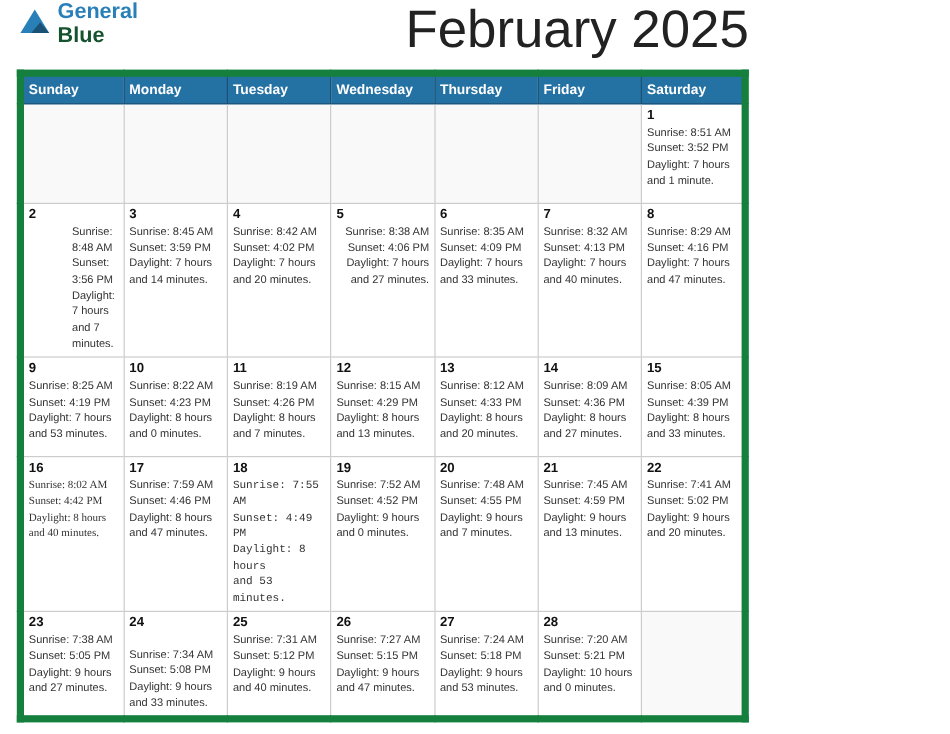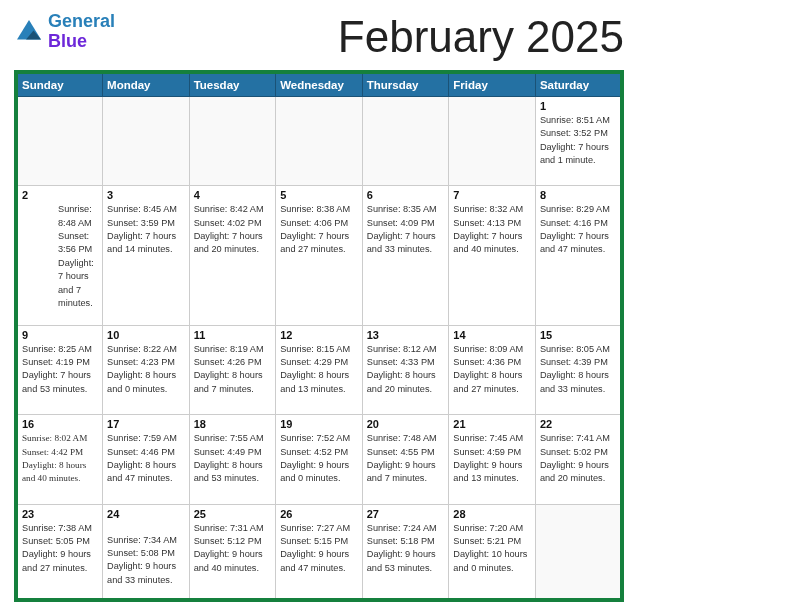--- a/index.html
+++ b/index.html
@@ -6,21 +6,21 @@
     body {
       font-family: Arial, sans-serif;
       background: #fff;
       width: 792px;
       height: 612px;
       overflow: hidden;
     }
     .page {
       width: 638px;
       height: 612px;
-      padding: 12px 14px 10px 14px;
+      padding: 0 14px 10px 14px;
       display: flex;
       flex-direction: column;
     }
     .header {
       display: flex;
       justify-content: space-between;
       align-items: flex-start;
       margin-bottom: 8px;
     }
     .logo {
@@ -48,21 +48,21 @@
       font-size: 44px;
       font-weight: normal;
       color: #222;
     }
     .location {
       font-size: 13px;
       color: #555;
     }
     .calendar {
       flex: 1;
-      border: 4px solid #15803d;
+      border: 6px solid #15803d;
       border-collapse: collapse;
       width: 100%;
       table-layout: fixed;
     }
     .calendar th {
       background-color: #2471a3;
       color: #fff;
       font-size: 11.5px;
       font-weight: bold;
       padding: 5px 4px;
@@ -100,21 +100,21 @@
 
 <div class="page">
   <div class="header">
     <div class="logo">
       <svg class="logo-icon" viewBox="0 0 40 40">
         <polygon points="20,4 36,30 4,30" fill="#2980b9"></polygon>
         <polygon points="26,18 36,30 16,30" fill="#1a5276"></polygon>
       </svg>
       <div class="logo-text">
         <div><span>General</span></div>
-        <div><span style="color:#6d28d9">Blue</span></div>
+        <div><span style="color:#14532d">Blue</span></div>
       </div>
     </div>
     <div class="title-block">
       <div class="month-title">February 2025</div>
     </div>
   </div>
 
   <table class="calendar">
     <thead>
       <tr>
@@ -160,21 +160,21 @@
           </td>
           <td>
             <span class="day-num">4</span>
             <div class="day-info" style="white-space: pre-line;">Sunrise: 8:42 AM
 Sunset: 4:02 PM
 Daylight: 7 hours
 and 20 minutes.</div>
           </td>
           <td>
             <span class="day-num">5</span>
-            <div class="day-info" style="white-space: pre-line;">Sunrise: 8:38 AM
+            <div class="day-info" style="white-space: pre-line; text-align: right;">Sunrise: 8:38 AM
 Sunset: 4:06 PM
 Daylight: 7 hours
 and 27 minutes.</div>
           </td>
           <td>
             <span class="day-num">6</span>
             <div class="day-info" style="white-space: pre-line;">Sunrise: 8:35 AM
 Sunset: 4:09 PM
 Daylight: 7 hours
 and 33 minutes.</div>
@@ -255,21 +255,21 @@
           </td>
           <td>
             <span class="day-num">17</span>
             <div class="day-info" style="white-space: pre-line;">Sunrise: 7:59 AM
 Sunset: 4:46 PM
 Daylight: 8 hours
 and 47 minutes.</div>
           </td>
           <td>
             <span class="day-num">18</span>
-            <div class="day-info" style="white-space: pre-line;">Sunrise: 7:55 AM
+            <div class="day-info" style="white-space: pre-line; font-family: Liberation Mono, monospace;">Sunrise: 7:55 AM
 Sunset: 4:49 PM
 Daylight: 8 hours
 and 53 minutes.</div>
           </td>
           <td>
             <span class="day-num">19</span>
             <div class="day-info" style="white-space: pre-line;">Sunrise: 7:52 AM
 Sunset: 4:52 PM
 Daylight: 9 hours
 and 0 minutes.</div>

